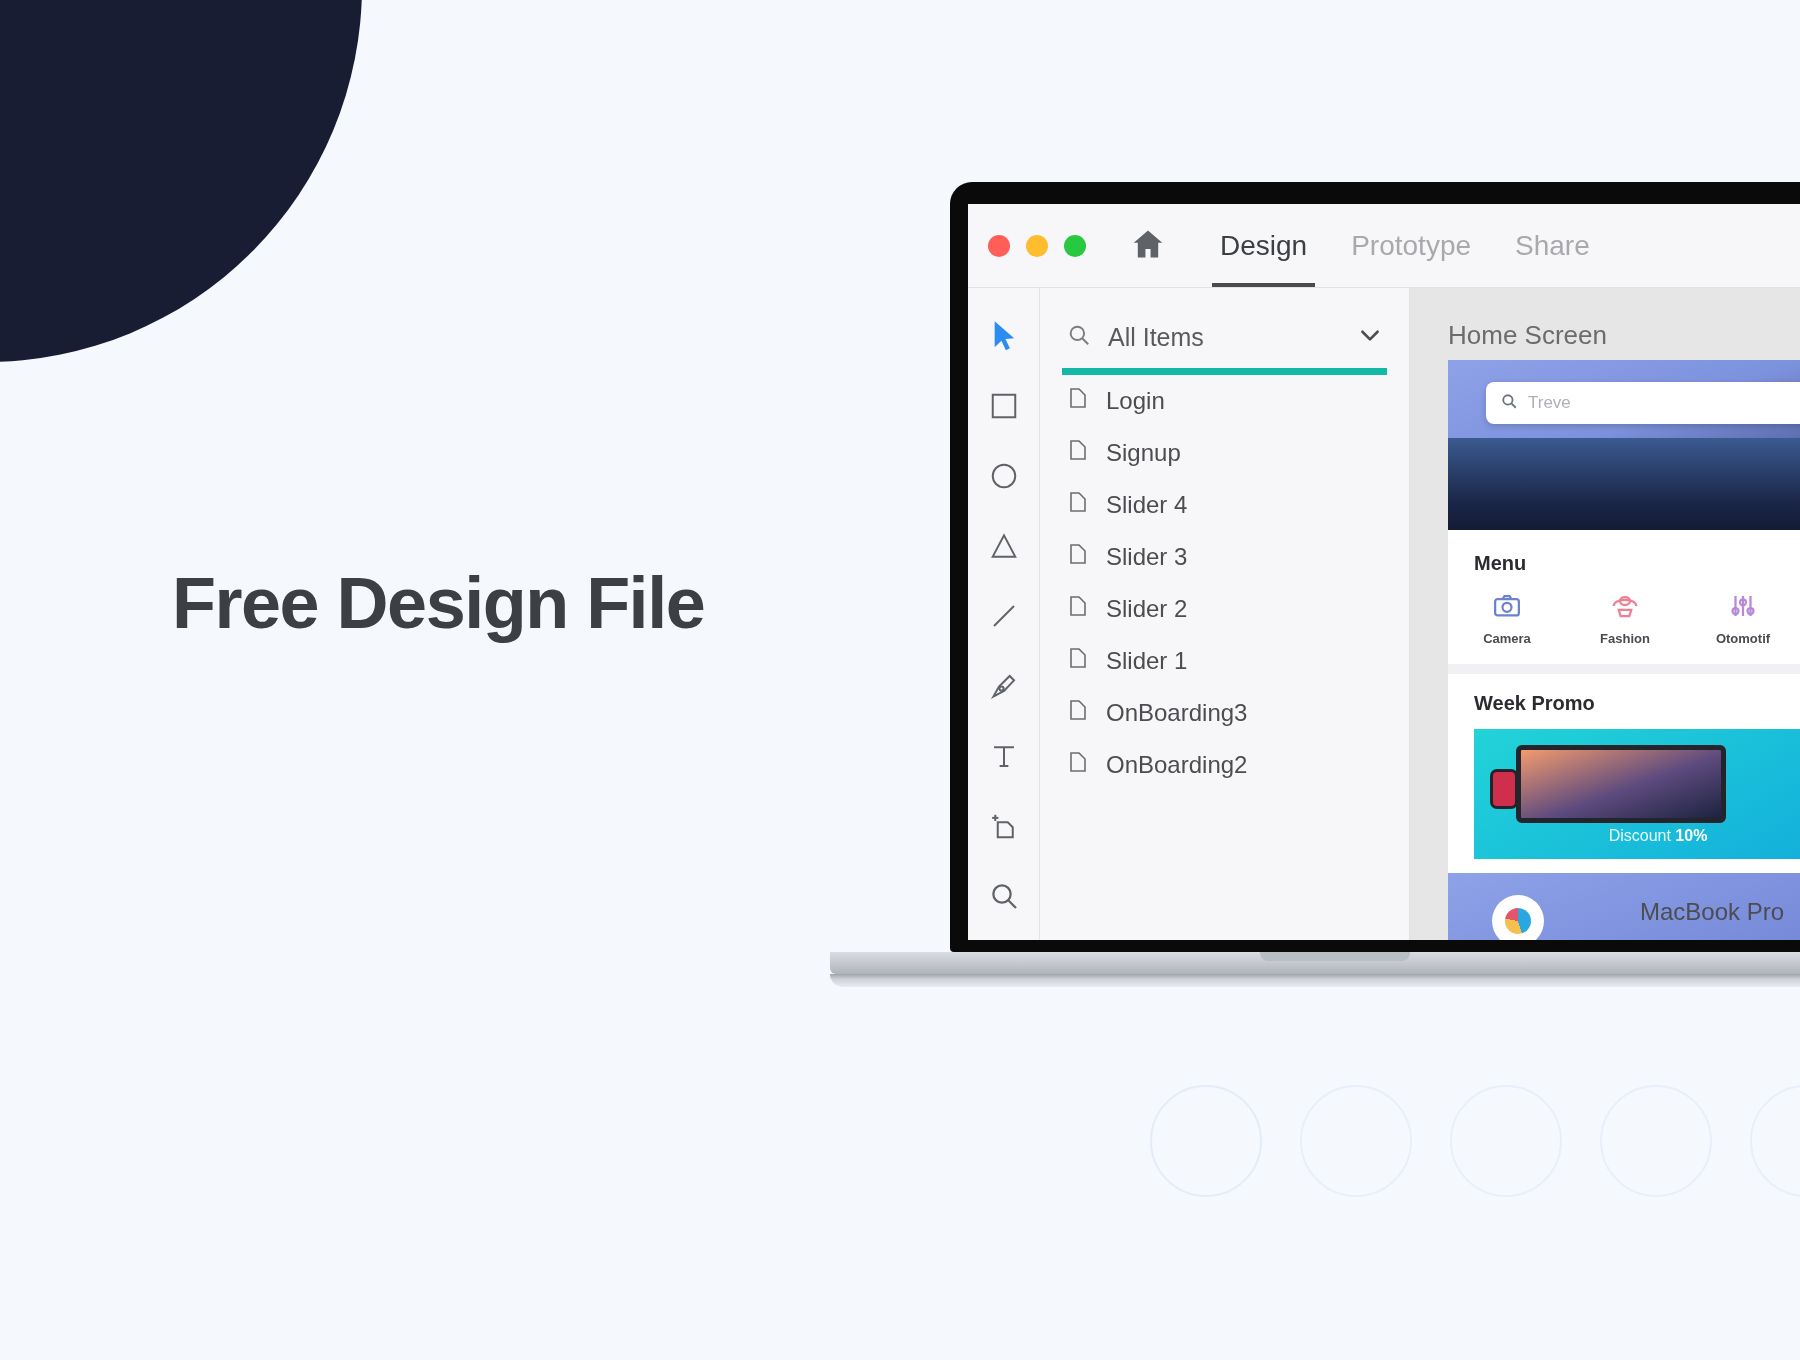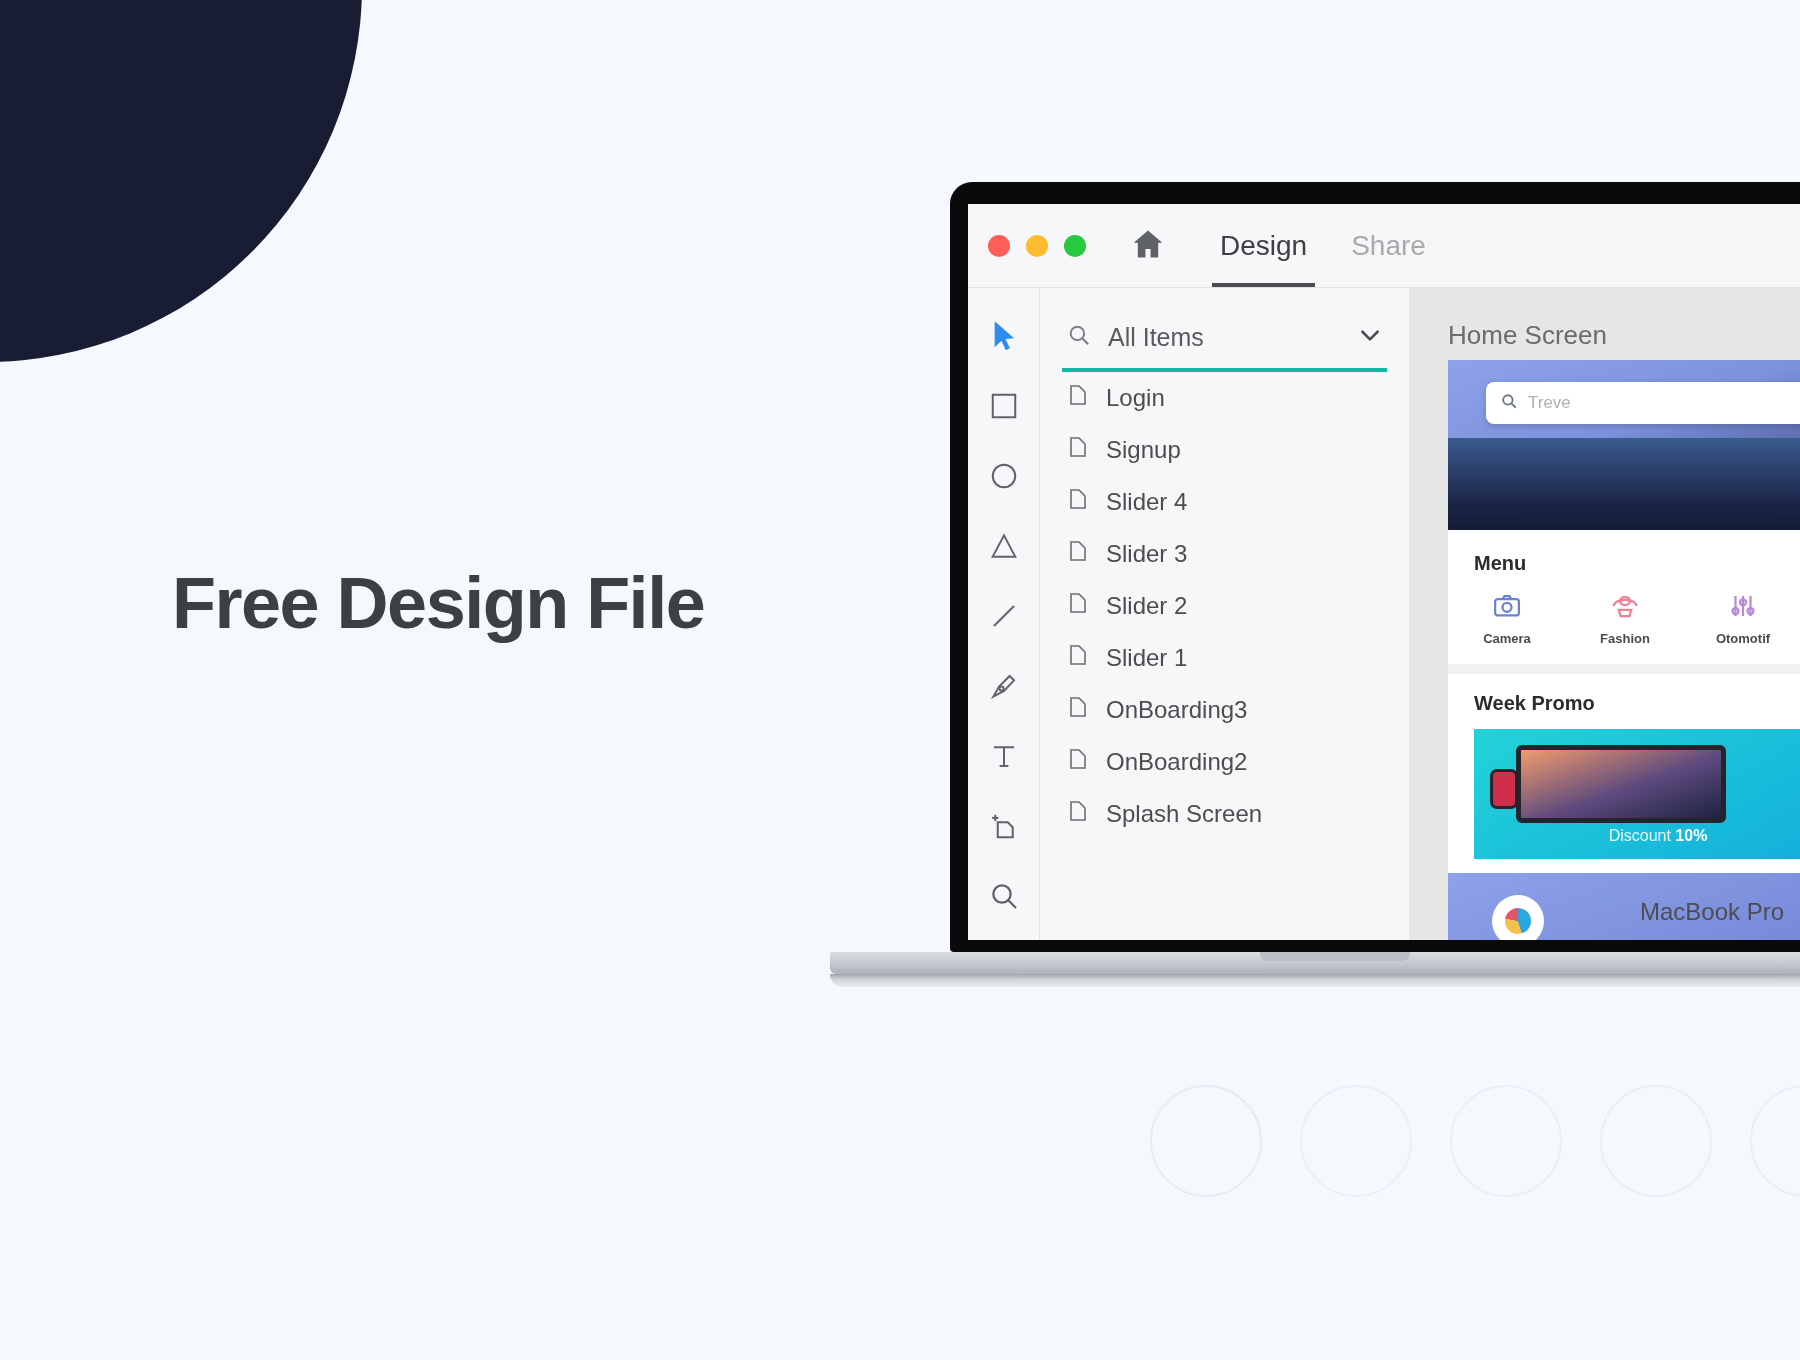--- a/index.html
+++ b/index.html
@@ -134,21 +134,21 @@
     background:#f7f7f9;
     border-right:1px solid #e3e3e6;
     flex-shrink:0;
     padding:0 22px;
     overflow:hidden;
   }
   #filter-row {
     display:flex; align-items:center;
     gap:16px;
     padding:34px 4px 16px 4px;
-    border-bottom:4px solid #14b8a6;
+    border-bottom:7px solid #14b8a6;
   }
   #filter-label { font-size:25px; color:#5a5a5e; flex:1; }
 
   #artboards-heading {
     font-size:19px;
     letter-spacing:2.2px;
     color:#b5b5b9;
     padding:42px 4px 8px 4px;
   }
   .layer-item {
@@ -282,20 +282,21 @@
         <div id="home-icon-btn">
           <span>
             <svg width="40" height="36" viewBox="0 0 24 24" fill="#5f6368">
               <path d="M12 3 2.5 11.2h2.7V21h5.1v-5.6h3.4V21h5.1v-9.8h2.7z"></path>
             </svg>
           </span>
         </div>
 
         <div id="tab-strip">
           <div class="tab active">Design</div>
+          <div class="tab">Prototype</div>
           <div class="tab">Share</div>
         </div>
       </div>
 
       <div id="app-body">
 
         <div id="tool-rail">
 
           <div class="tool">
             <span>
@@ -450,28 +451,20 @@
             </span>
             <span>OnBoarding3</span>
           </div>
           <div class="layer-item">
             <span>
               <svg width="24" height="24" viewBox="0 0 24 24" fill="none" stroke="#6c6c72" stroke-width="1.6">
                   <path d="M5 3h8l6 6v12H5z"></path>
                 </svg>
             </span>
             <span>OnBoarding2</span>
-          </div>
-          <div class="layer-item">
-            <span>
-              <svg width="24" height="24" viewBox="0 0 24 24" fill="none" stroke="#6c6c72" stroke-width="1.6">
-                  <path d="M5 3h8l6 6v12H5z"></path>
-                </svg>
-            </span>
-            <span>Splash Screen</span>
           </div>
 
         </div>
 
         <div id="canvas">
           <div id="canvas-title">Home Screen</div>
 
           <div id="artboard-preview">
 
             <div id="preview-hero">

